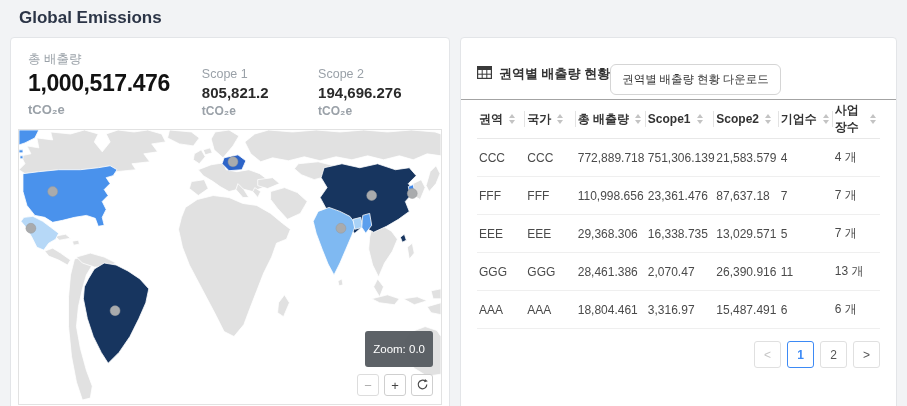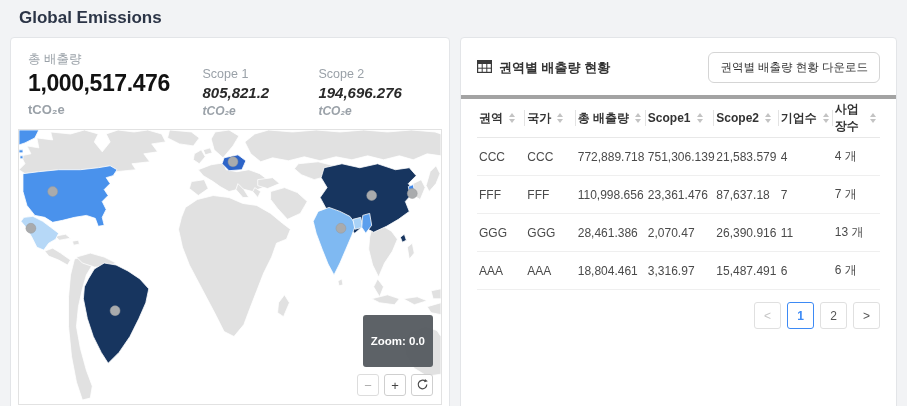--- a/index.html
+++ b/index.html
@@ -15,41 +15,41 @@
   .panels { display:flex; gap:10px; align-items:stretch; }
   .panel { background:#fff; border:1px solid #e3e5e8; border-radius:4px; }
 
   
   .panel-left { width:440px; padding:13px 7px 12px; flex:0 0 auto; }
   .summary { display:flex; justify-content:space-between; align-items:flex-end; padding:0 10px; margin-bottom:11px; }
   .summary .label { color:#9aa1a8; font-size:12.5px; margin-bottom:4px; }
   .total-value { font-size:23px; font-weight:700; color:#121212; letter-spacing:-0.4px; line-height:1; }
   .total-value .unit { font-size:13px; color:#9aa1a8; letter-spacing:0; }
   .scopes { display:flex; gap:18px;justify-content:flex-end; }
-  .scope-value { font-size:15px; font-weight:700; color:#2a2a2a; line-height:1.1;font-style:italic; }
+  .scope-value { font-size:15px; font-weight:700; color:#2a2a2a; line-height:1.1; }
   .scope-value .unit { font-size:12px; color:#9aa1a8; }
   .map-wrap { position:relative; border:1px solid #e2e2e2; }
   .map-wrap svg.worldmap { display:block; width:100%; height:274px; }
   .land path, .land rect { stroke:#fff; stroke-width:0.8; }
   .country { stroke:#fff; stroke-width:0.8; }
   .zoom-tooltip { position:absolute; right:8px; bottom:37px; background:rgba(84,90,95,.95);
-    color:#fff; font-size:11.5px; font-weight:700; padding:20px 8px; border-radius:3px; }
+    color:#fff; font-size:11.5px; font-weight:400; padding:12px 8px; border-radius:3px; }
   .zoom-controls { position:absolute; right:8px; bottom:8px; display:flex; gap:5px; }
   .zoom-controls button { width:22px; height:22px; border:1px solid #cfcfcf; border-radius:3px;
     background:#fff; font-size:13px; line-height:1; color:#444; display:flex; align-items:center;
     justify-content:center; cursor:pointer; }
   .zoom-controls button.dim { color:#aaa; border-color:#ddd; }
 
   
   .panel-right { flex:1; padding:12px 16px 12px; display:flex; flex-direction:column; }
-  .panel-head { display:flex; justify-content:space-between; align-items:center;
-    margin:0 -16px; padding:2px 16px 12px; border-bottom:4px solid #a3a3a3; }
+  .panel-head { display:flex; align-items:center;
+    margin:0 -16px; padding:2px 16px 4px; border-bottom:1px solid #a3a3a3; }
   .head-left { display:flex; align-items:center; gap:7px; font-size:13px; font-weight:700; color:#333; }
   .download-btn { border:1px solid #d5d5d5; background:#fff; border-radius:6px; color:#333;
-    font-size:11.5px; padding:7px 11px; cursor:pointer; font-family:Liberation Sans, sans-serif; }
+    font-size:11.5px; padding:7px 11px; cursor:pointer; font-family:Liberation Serif, serif;margin-top:12px; }
 
   table { width:100%; border-collapse:collapse; table-layout:fixed; font-size:12px; }
   col.c1{width:12%} col.c2{width:12.5%} col.c3{width:17.4%} col.c4{width:17%}
   col.c5{width:16%} col.c6{width:13.4%} col.c7{width:11.7%}
   th { position:relative; text-align:left; font-weight:600; color:#333; height:37px;
     border-bottom:1px solid #e8e8e8; padding:2px 4px 2px 2px; }
   th:not(:last-child)::after { content:""; position:absolute; right:0; top:50%; margin-top:-8px;
     width:1px; height:16px; background:#e3e3e3; }
   th .th-inner { display:inline-flex; align-items:center; }
   .sort { display:inline-flex; flex-direction:column; gap:2px; margin-left:6px; }
@@ -259,20 +259,29 @@
           <tr>
             <td>FFF</td>
               <td>FFF</td>
               <td>110,998.656</td>
               <td>23,361.476</td>
               <td>87,637.18</td>
               <td>7</td>
               <td>7 개</td>
           </tr>
           <tr>
+            <td>EEE</td>
+              <td>EEE</td>
+              <td>29,368.306</td>
+              <td>16,338.735</td>
+              <td>13,029.571</td>
+              <td>5</td>
+              <td>7 개</td>
+          </tr>
+          <tr>
             <td>GGG</td>
               <td>GGG</td>
               <td>28,461.386</td>
               <td>2,070.47</td>
               <td>26,390.916</td>
               <td>11</td>
               <td>13 개</td>
           </tr>
           <tr>
             <td>AAA</td>

